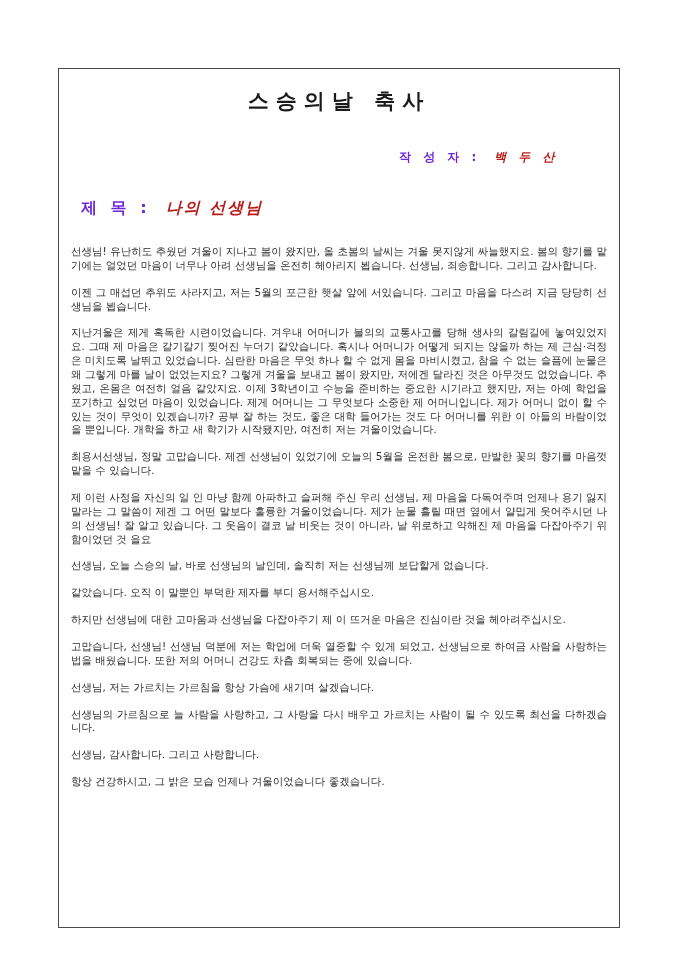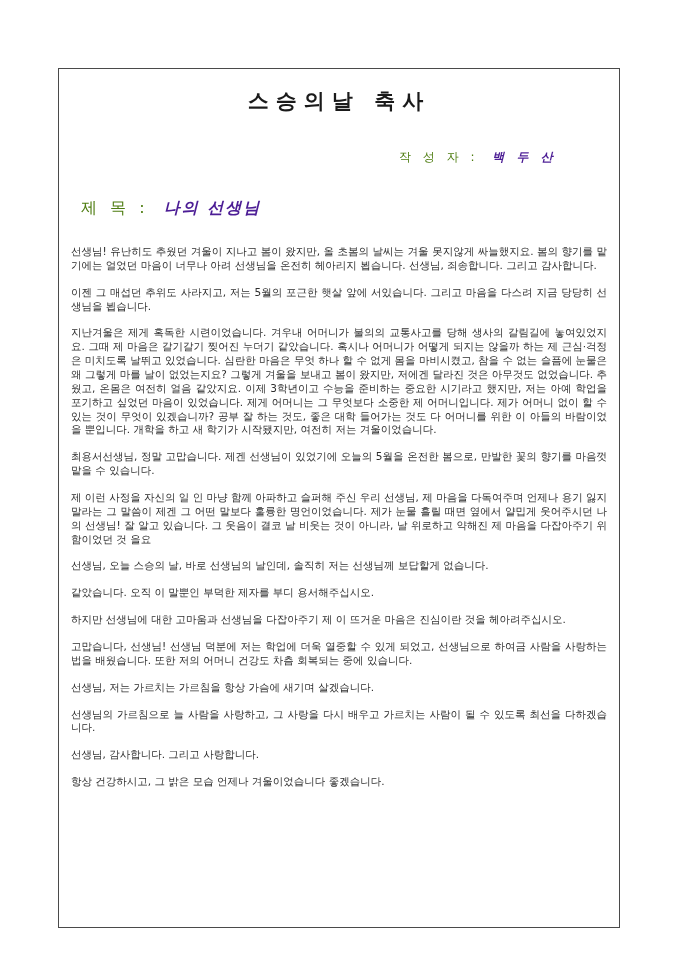--- a/index.html
+++ b/index.html
@@ -35,26 +35,26 @@
     font-family: "DejaVu Sans", sans-serif;
   }
   .author-line {
     margin-top: 34px;
     padding-left: 328px;
     font-size: 12px;
     white-space: nowrap;
   }
   .author-line .label,
   .subject-line .label {
-    font-weight: normal;
-    color: #4d7c0f;
+    font-weight: bold;
+    color: #6d28d9;
     letter-spacing: 4px;
   }
   .red-value {
-    color: #4c1d95;
+    color: #b91c1c;
     font-weight: bold;
     font-style: italic;
     font-family: "DejaVu Serif", serif;
     letter-spacing: 4px;
     margin-left: 10px;
   }
   .subject-line {
     margin-top: 32px;
     padding-left: 10px;
     font-size: 16px;
@@ -90,21 +90,21 @@
     <div class="subject-line">
       <span class="label">제   목 :</span>
       <span class="red-value">나의 선생님</span>
     </div>
 
     <div class="doc-body">
       <p>선생님! 유난히도 추웠던 겨울이 지나고 봄이 왔지만, 올 초봄의 날씨는 겨울 못지않게 싸늘했지요. 봄의 향기를 맡기에는 얼었던 마음이 너무나 아려 선생님을 온전히 헤아리지 뵙습니다. 선생님, 죄송합니다. 그리고 감사합니다.</p>
       <p>이젠 그 매섭던 추위도 사라지고, 저는 5월의 포근한 햇살 앞에 서있습니다. 그리고 마음을 다스려 지금 당당히 선생님을 뵙습니다.</p>
       <p>지난겨울은 제게 혹독한 시련이었습니다. 겨우내 어머니가 불의의 교통사고를 당해 생사의 갈림길에 놓여있었지요. 그때 제 마음은 갈기갈기 찢어진 누더기 같았습니다. 혹시나 어머니가 어떻게 되지는 않을까 하는 제 근심·걱정은 미치도록 날뛰고 있었습니다. 심란한 마음은 무엇 하나 할 수 없게 몸을 마비시켰고, 참을 수 없는 슬픔에 눈물은 왜 그렇게 마를 날이 없었는지요? 그렇게 겨울을 보내고 봄이 왔지만, 저에겐 달라진 것은 아무것도 없었습니다. 추웠고, 온몸은 여전히 얼음 같았지요. 이제 3학년이고 수능을 준비하는 중요한 시기라고 했지만, 저는 아예 학업을 포기하고 싶었던 마음이 있었습니다. 제게 어머니는 그 무엇보다 소중한 제 어머니입니다. 제가 어머니 없이 할 수 있는 것이 무엇이 있겠습니까? 공부 잘 하는 것도, 좋은 대학 들어가는 것도 다 어머니를 위한 이 아들의 바람이었을 뿐입니다. 개학을 하고 새 학기가 시작됐지만, 여전히 저는 겨울이었습니다.</p>
       <p>최용서선생님, 정말 고맙습니다. 제겐 선생님이 있었기에 오늘의 5월을 온전한 봄으로, 만발한 꽃의 향기를 마음껏 맡을 수 있습니다.</p>
-      <p>제 이런 사정을 자신의 일 인 마냥 함께 아파하고 슬퍼해 주신 우리 선생님, 제 마음을 다독여주며 언제나 용기 잃지 말라는 그 말씀이 제겐 그 어떤 말보다 훌륭한 명언이었습니다. 제가 눈물 흘릴 때면 옆에서 얄밉게 웃어주시던 나의 선생님! 잘 알고 있습니다. 그 웃음이 결코 날 비웃는 것이 아니라, 날 위로하고 약해진 제 마음을 다잡아주기 위함이었던 것 을요</p>
+      <p>제 이런 사정을 자신의 일 인 마냥 함께 아파하고 슬퍼해 주신 우리 선생님, 제 마음을 다독여주며 언제나 용기 잃지 말라는 그 말씀이 제겐 그 어떤 말보다 훌륭한 겨울이었습니다. 제가 눈물 흘릴 때면 옆에서 얄밉게 웃어주시던 나의 선생님! 잘 알고 있습니다. 그 웃음이 결코 날 비웃는 것이 아니라, 날 위로하고 약해진 제 마음을 다잡아주기 위함이었던 것 을요</p>
       <p>선생님, 오늘 스승의 날, 바로 선생님의 날인데, 솔직히 저는 선생님께 보답할게 없습니다.</p>
       <p>같았습니다. 오직 이 말뿐인 부덕한 제자를 부디 용서해주십시오.</p>
       <p>하지만 선생님에 대한 고마움과 선생님을 다잡아주기 제 이 뜨거운 마음은 진심이란 것을 헤아려주십시오.</p>
       <p>고맙습니다, 선생님! 선생님 덕분에 저는 학업에 더욱 열중할 수 있게 되었고, 선생님으로 하여금 사람을 사랑하는 법을 배웠습니다. 또한 저의 어머니 건강도 차츰 회복되는 중에 있습니다.</p>
       <p>선생님, 저는 가르치는 가르침을 항상 가슴에 새기며 살겠습니다.</p>
       <p>선생님의 가르침으로 늘 사람을 사랑하고, 그 사랑을 다시 배우고 가르치는 사람이 될 수 있도록 최선을 다하겠습니다.</p>
       <p>선생님, 감사합니다. 그리고 사랑합니다.</p>
       <p>항상 건강하시고, 그 밝은 모습 언제나 겨울이었습니다 좋겠습니다.</p>
     </div>
 

